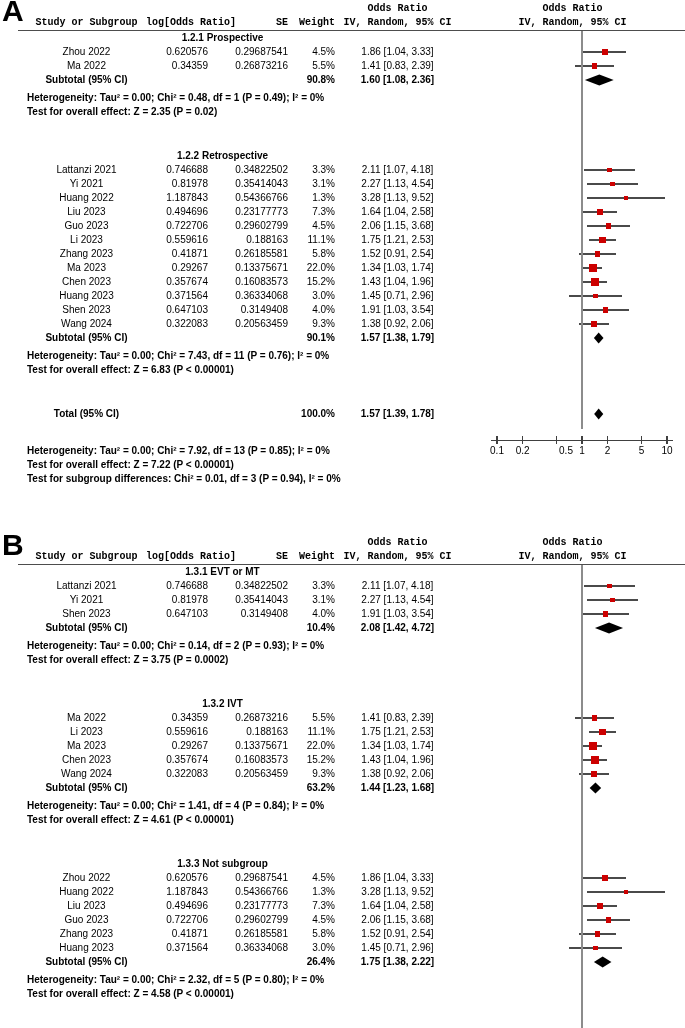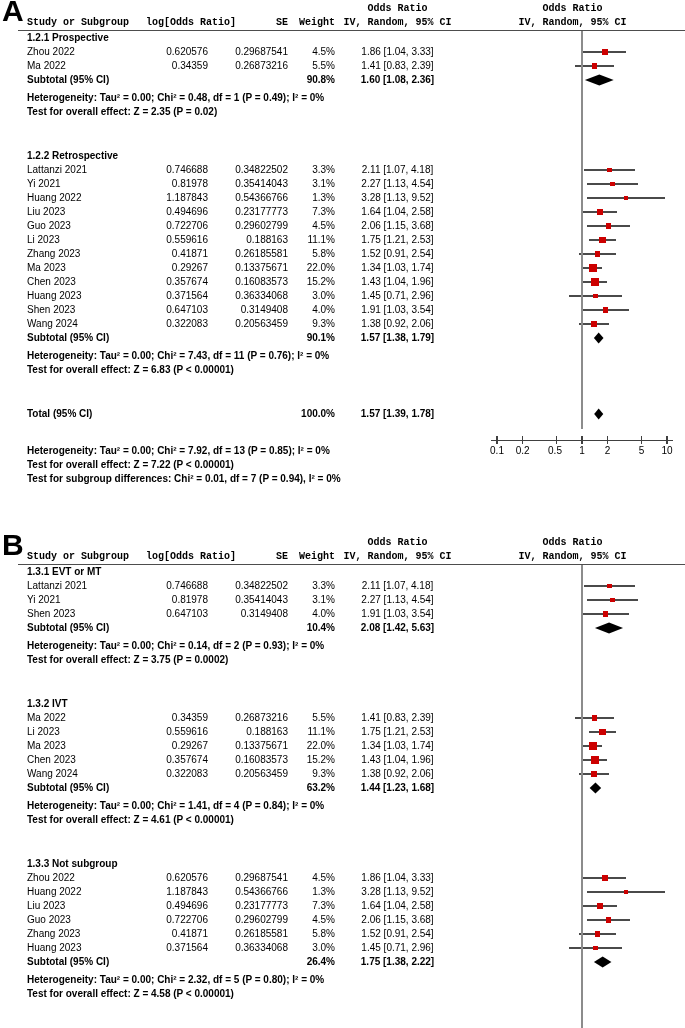--- a/index.html
+++ b/index.html
@@ -4,21 +4,21 @@
 <style>
   html,body{margin:0;padding:0;background:#ffffff;}
   body{width:685px;font-family:"Liberation Sans", sans-serif;color:#000;}
   .page{width:685px;}
   .panel{position:relative;padding-top:2px;}
   .panel + .panel{margin-top:26px;}
   .panel-label{position:absolute;left:2px;top:-6px;font-size:30px;font-weight:bold;}
   .ftable{position:relative;margin-left:18px;font-size:10px;}
   .trow{display:flex;height:14px;line-height:14px;align-items:center;}
   .c{flex:0 0 auto;white-space:nowrap;box-sizing:border-box;}
-  .c.study{width:128px;padding-left:9px;text-align:left;}
+  .c.study{width:128px;padding-left:9px;text-align:center;}
   .c.logor{width:62px;text-align:right;}
   .c.se{width:80px;text-align:right;}
   .c.wt{width:47px;text-align:right;}
   .c.ci{width:125px;text-align:center;}
   .c.plot{width:225px;position:relative;height:14px;}
   .thead{border-bottom:1.5px solid #4d4d4d;font-weight:bold;font-family:Liberation Mono, monospace;}
   .bold{font-weight:bold;}
   .note-row{height:14px;line-height:14px;padding-left:9px;white-space:nowrap;font-weight:bold;}
   .note-first{margin-top:4px;}
   .spacer{height:30px;}
@@ -255,29 +255,29 @@
           <div class="c ci bold">1.57 [1.39, 1.78]</div>
           <div class="c plot">
             <svg width="225" height="14" class="diamond-svg">
               <polygon points="134.1562580215981,7 138.65147045478489,1.5 143.285700196256,7 138.65147045478489,12.5" fill="#000000"></polygon>
             </svg>
           </div>
         </div>
         <div class="footer-block">
           <div class="note-row">Heterogeneity: Tau² = 0.00; Chi² = 7.92, df = 13 (P = 0.85); I² = 0%</div>
           <div class="note-row">Test for overall effect: Z = 7.22 (P &lt; 0.00001)</div>
-          <div class="note-row">Test for subgroup differences: Chi² = 0.01, df = 7 (P = 0.94), I² = 0%</div>
+          <div class="note-row">Test for subgroup differences: Chi² = 0.01, df = 3 (P = 0.94), I² = 0%</div>
           <div class="axis">
             <div class="axis-baseline" style="left: 31px; width: 182px;"></div>
             <div class="axis-tick" style="left: 36.4px;"></div>
             <div class="axis-label" style="left: 37px;">0.1</div>
             <div class="axis-tick" style="left: 61.9875px;"></div>
             <div class="axis-label" style="left: 62.5875px;">0.2</div>
             <div class="axis-tick" style="left: 95.8125px;"></div>
-            <div class="axis-label" style="left: 95px;">0.5</div>
+            <div class="axis-label" style="left: 106px;">0.5</div>
             <div class="axis-tick" style="left: 121.4px;"></div>
             <div class="axis-label" style="left: 122px;">1</div>
             <div class="axis-tick" style="left: 146.988px;"></div>
             <div class="axis-label" style="left: 147.588px;">2</div>
             <div class="axis-tick" style="left: 180.812px;"></div>
             <div class="axis-label" style="left: 181.412px;">5</div>
             <div class="axis-tick" style="left: 206.4px;"></div>
             <div class="axis-label" style="left: 207px;">10</div>
           </div>
         </div>
@@ -339,21 +339,21 @@
           <div class="c plot">
             <div class="ci-line" style="left: 123.091px; width: 45.5741px; background: rgb(74, 74, 74);"></div>
             <div class="or-square" style="height: 5.1px; width: 5.1px; left: 143.338px; top: 4.45px; background: rgb(204, 0, 0);"></div>
           </div>
         </div>
         <div class="trow">
           <div class="c study bold">Subtotal (95% CI)</div>
           <div class="c logor"></div>
           <div class="c se"></div>
           <div class="c wt bold">10.4%</div>
-          <div class="c ci bold">2.08 [1.42, 5.63]</div>
+          <div class="c ci bold">2.08 [1.42, 4.72]</div>
           <div class="c plot">
             <svg width="225" height="14" class="diamond-svg">
               <polygon points="134.9445092725598,7 149.03538347183473,1.5 163.04425460674406,7 149.03538347183473,12.5" fill="#000000"></polygon>
             </svg>
           </div>
         </div>
         <div class="note-row note-first">Heterogeneity: Tau² = 0.00; Chi² = 0.14, df = 2 (P = 0.93); I² = 0%</div>
         <div class="note-row">Test for overall effect: Z = 3.75 (P = 0.0002)</div>
         <div class="spacer"></div>
         <div class="trow">

